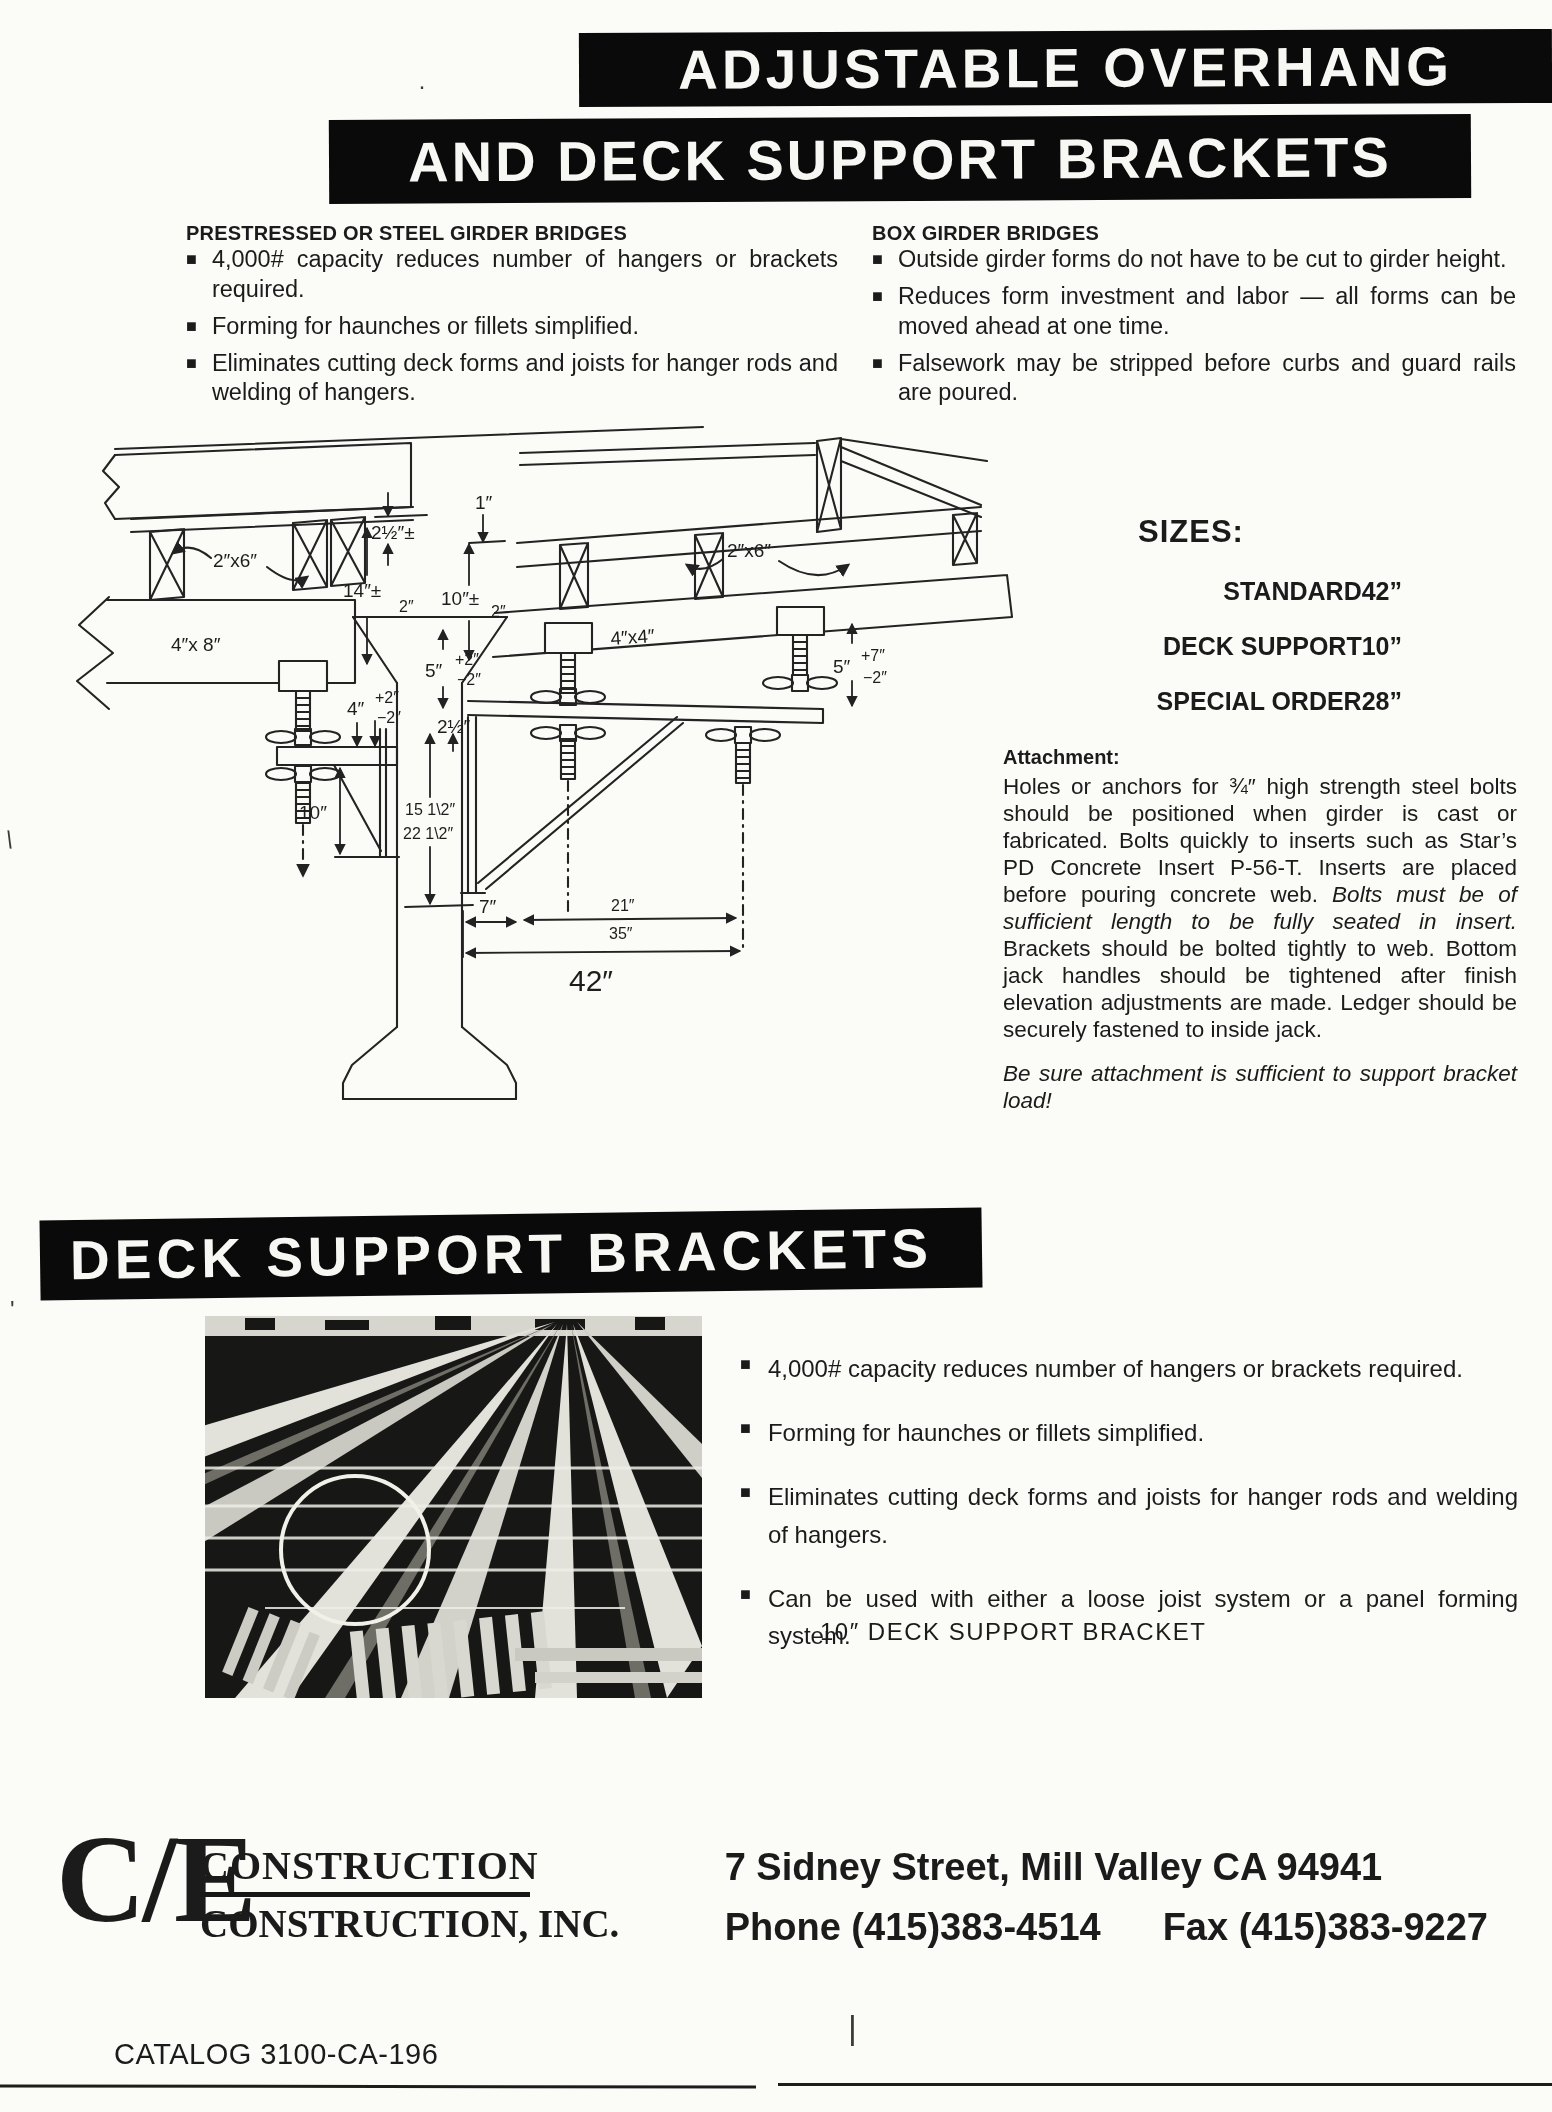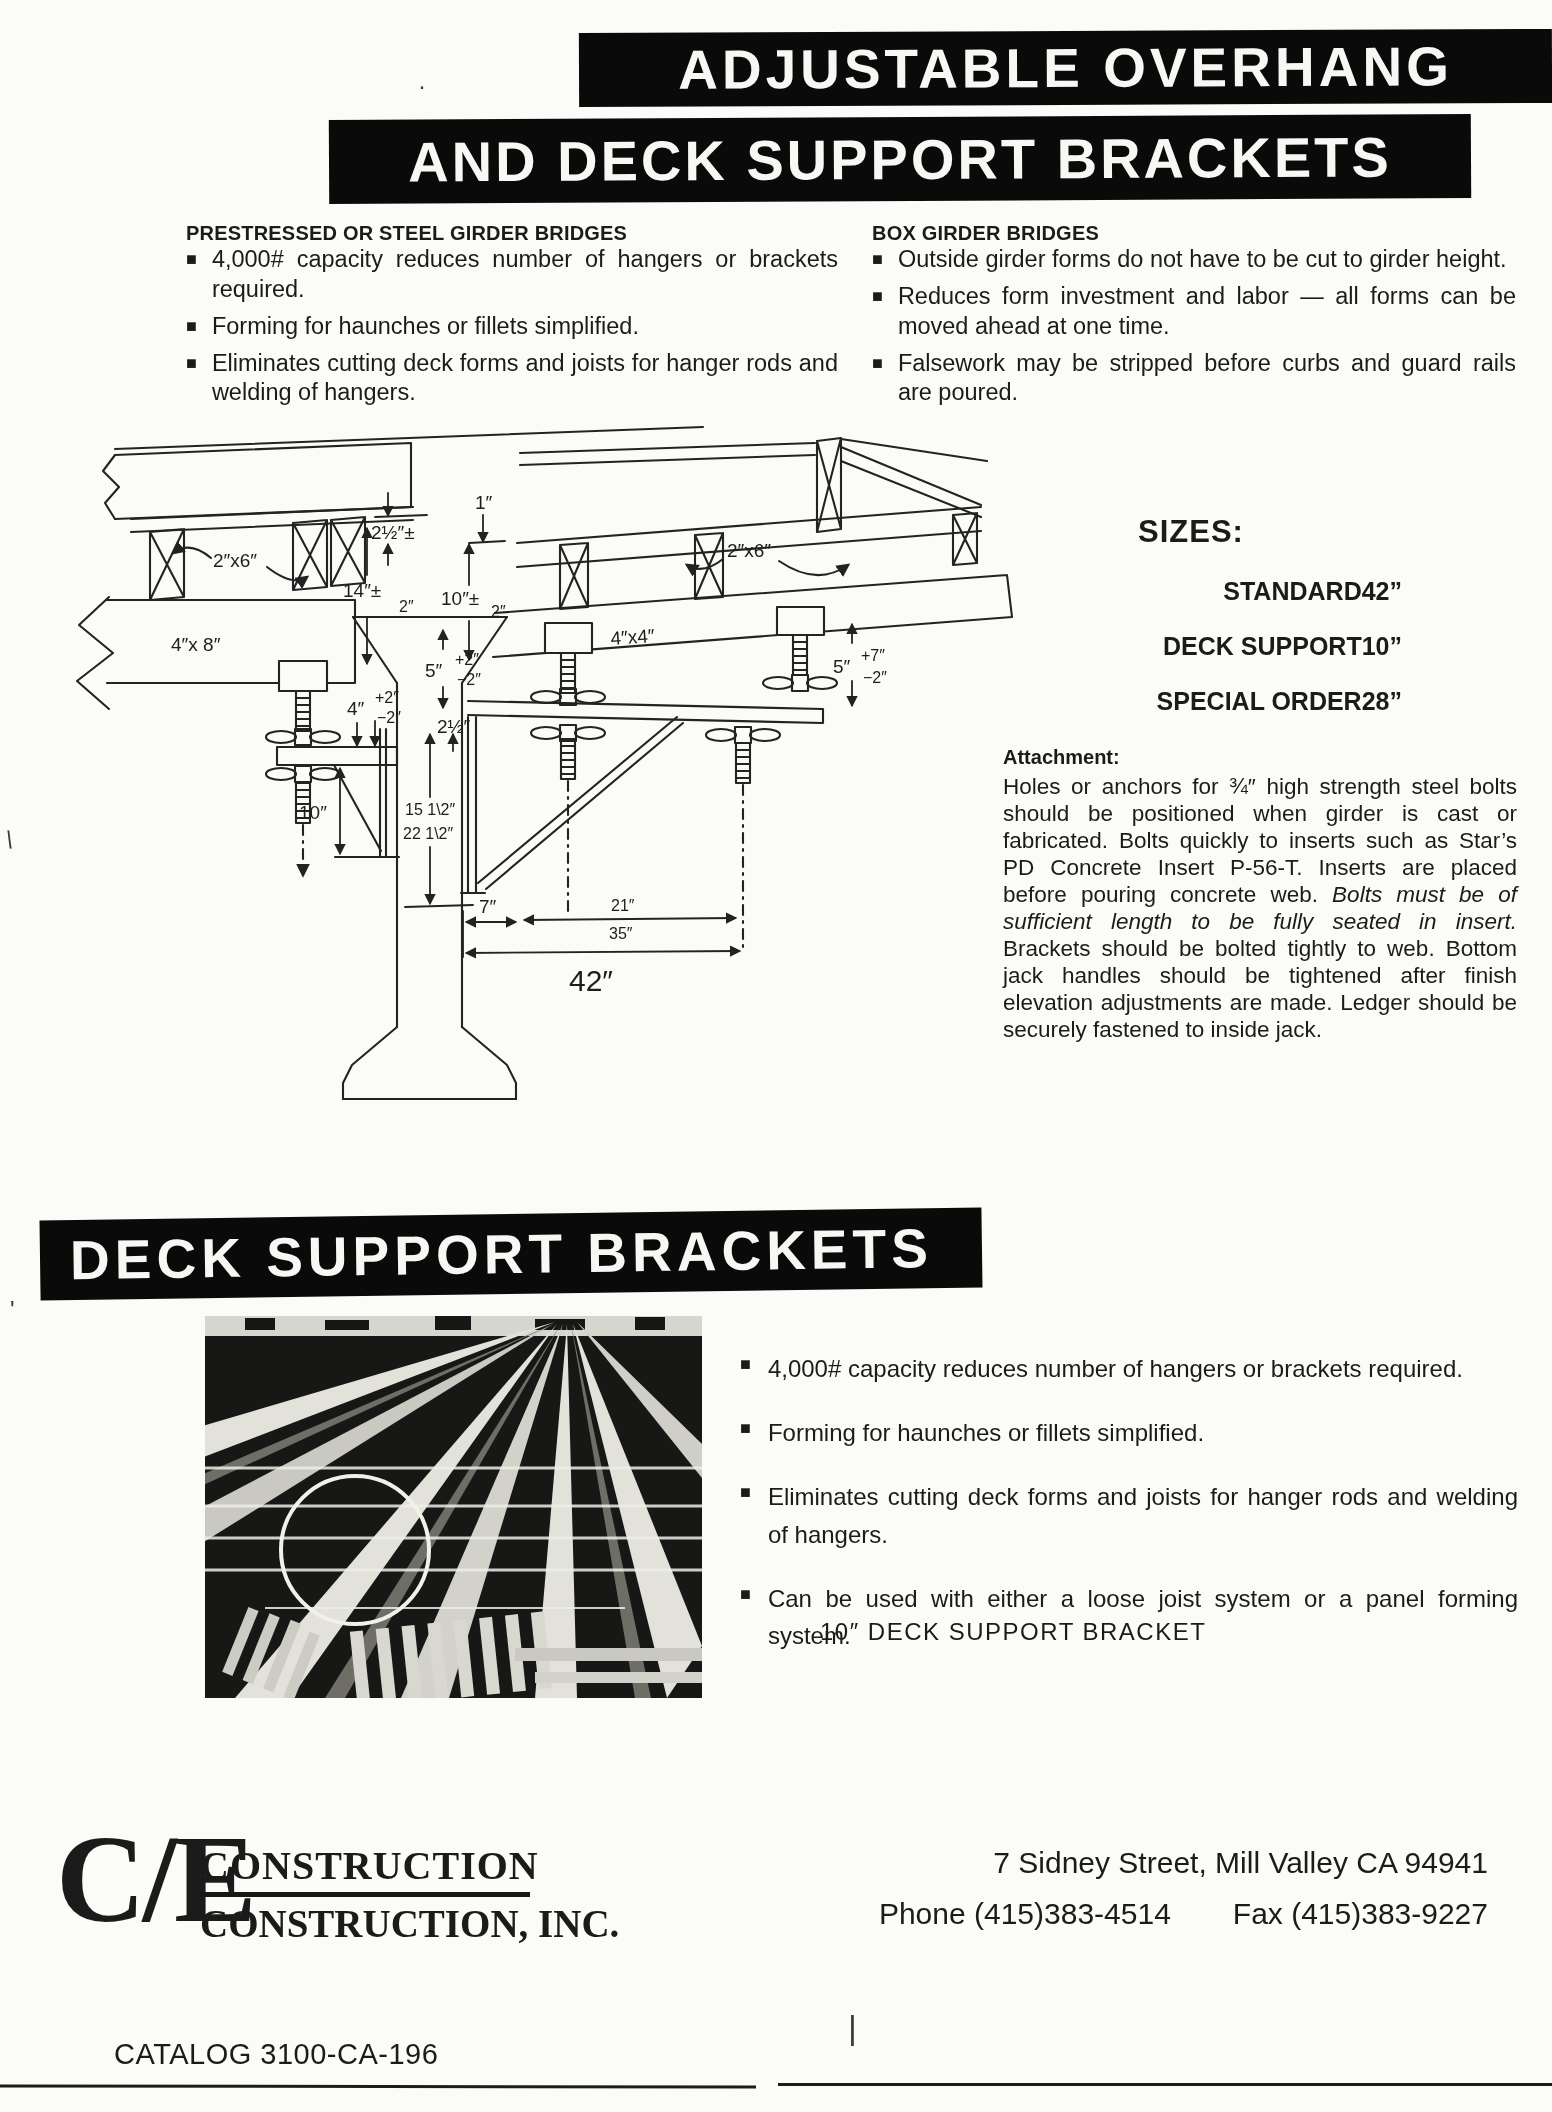--- a/index.html
+++ b/index.html
@@ -32,21 +32,21 @@
   .ds{left:740px;top:1350px;width:778px}
   .ds .b-item{font-size:24px;margin-bottom:27px;line-height:1.55;gap:17px;text-align:justify}
   .caption{left:820px;top:1618px;width:545px;font-size:24px;letter-spacing:1.5px}
   .logo-ce{left:56px;top:1818px;font-family:"Liberation Serif",serif;font-weight:bold;
            font-size:124px;letter-spacing:-3px;line-height:1}
   .company{left:200px;top:1842px;width:330px;text-align:right;
            font-family:"Liberation Serif",serif;font-weight:bold;white-space:nowrap}
   .company .l1{font-size:40px;letter-spacing:1px}
   .company .rule{height:5px;background:#171717;margin:3px 0 4px}
   .company .l2{font-size:39px}
-  .addr{right:64px;top:1846px;text-align:right;font-weight:normal;font-size:30px;white-space:nowrap}
+  .addr{right:64px;top:1846px;text-align:left;font-weight:bold;font-size:38px;white-space:nowrap}
   .addr .line2{margin-top:17px}
   .addr .ph{margin-right:62px}
   .catalog{left:114px;top:2038px;font-size:29px;letter-spacing:.5px}
   .rule-a{left:0;top:2085px;width:756px;height:3px;background:#1c1c1c;transform:rotate(.08deg)}
   .rule-b{left:778px;top:2083px;width:774px;height:3px;background:#1c1c1c}
   .diagram{left:55px;top:415px}
   .photo{left:205px;top:1316px}
   svg text{font-family:"Liberation Sans",sans-serif;fill:#1d1d1d;font-size:19px}
   svg text.tol{font-size:16px}
   svg text.big{font-size:30px}
@@ -257,20 +257,21 @@
     </div>
     <div class="size-row">
       <span>SPECIAL ORDER</span>
       <span>28”</span>
     </div>
   </aside>
 
   <aside class="abs attachment">
     <h4>Attachment:</h4>
     <p><span>Holes or anchors for ¾″ high strength steel bolts should be positioned when girder is cast or fabricated. Bolts quickly to inserts such as Star’s PD Concrete Insert P-56-T. Inserts are placed before pouring concrete web. </span><i>Bolts must be of sufficient length to be fully seated in insert.</i><span> Brackets should be bolted tightly to web. Bottom jack handles should be tightened after finish elevation adjustments are made. Ledger should be securely fastened to inside jack.</span></p>
+    <p class="note">Be sure attachment is sufficient to support bracket load!</p>
   </aside>
 
   <div class="abs bar bar3">
     <span>DECK SUPPORT BRACKETS</span>
   </div>
 
   <svg class="abs photo" width="497" height="382" viewBox="0 0 497 382" role="img">
     <rect width="497" height="382" fill="#171715"></rect>
     <g>
       <rect x="0" y="0" width="497" height="20" fill="#d6d6cf"></rect>

